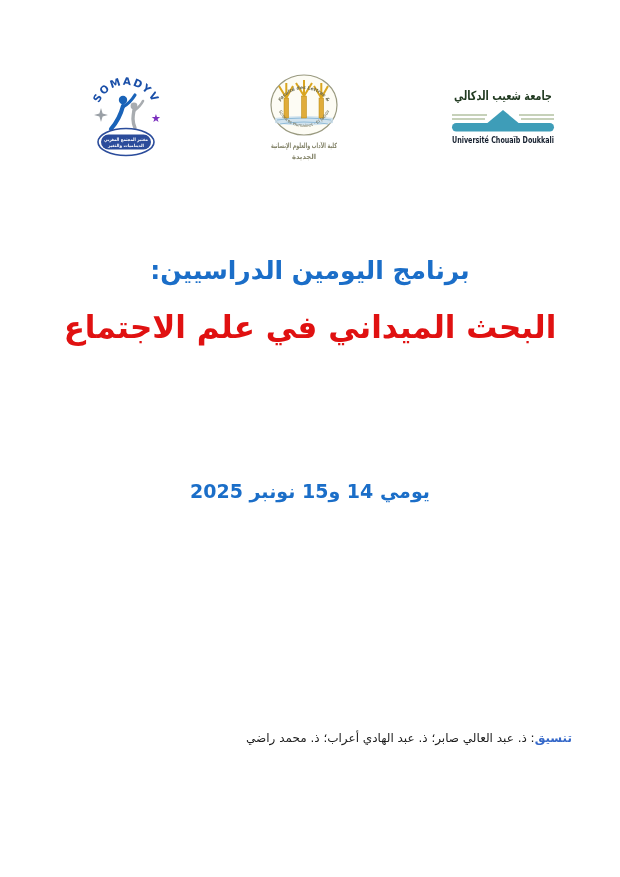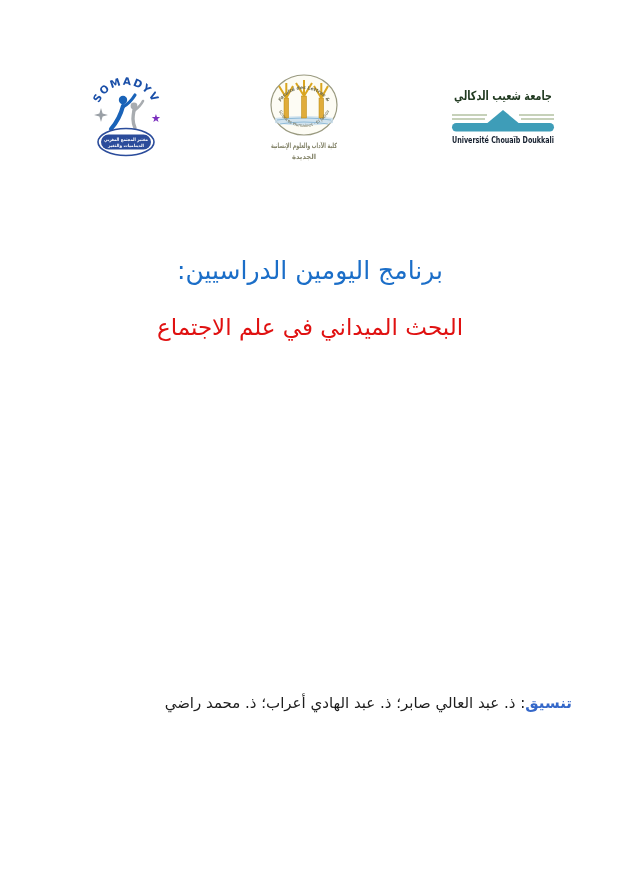--- a/index.html
+++ b/index.html
@@ -11,37 +11,37 @@
     overflow:hidden;
     margin:0 auto;
   }
   .logo{position:absolute;}
   .logo-somadyv{left:84px;top:70px;width:84px;height:92px;}
   .logo-faculty{left:264px;top:70px;width:80px;height:96px;}
   .logo-ucd{left:449px;top:84px;width:108px;height:62px;}
   .txt{position:absolute;left:0;width:620px;text-align:center;direction:rtl;}
   .doc-title{
     top:256px;
-    font-size:25px;font-weight:normal;color:#1B6EC8;
+    font-size:25px;font-weight:bold;color:#1B6EC8;
   }
   .doc-subtitle{
     top:308px;
-    font-size:23px;font-weight:normal;color:#E01111;
+    font-size:31px;font-weight:bold;color:#E01111;
     line-height:39px;
   }
   .doc-venue{
     top:470px;
     font-size:20px;font-weight:bold;color:#1B6EC8;
     line-height:42px;
   }
   .doc-venue .date-line{font-size:19px;}
   .coordination{
-    position:absolute;top:694px;right:48px;
+    position:absolute;top:731px;right:48px;
     direction:rtl;text-align:center;
-    font-size:15px;color:#1d1d1d;
+    font-size:12px;color:#1d1d1d;
     white-space:nowrap;
   }
   .coordination .coord-label{color:#3568C9;font-weight:bold;}
   svg text{font-family:"DejaVu Sans",sans-serif;}
 </style>
 </head>
 <body>
 
 <div class="page">
 
@@ -130,19 +130,20 @@
     </svg>
   </div>
 
   <div class="txt doc-title">برنامج اليومين الدراسيين:</div>
 
   <div class="txt doc-subtitle">
     <div>البحث الميداني في علم الاجتماع</div>
   </div>
 
   <div class="txt doc-venue">
+    <div class="date-line">يومي 14 و15 نونبر 2025</div>
   </div>
 
   <div class="coordination">
     <span class="coord-label">تنسيق</span><span>: </span><span>ذ. عبد العالي صابر؛ ذ. عبد الهادي أعراب؛ ذ. محمد راضي</span>
   </div>
 
 </div>
 
 </body></html>

